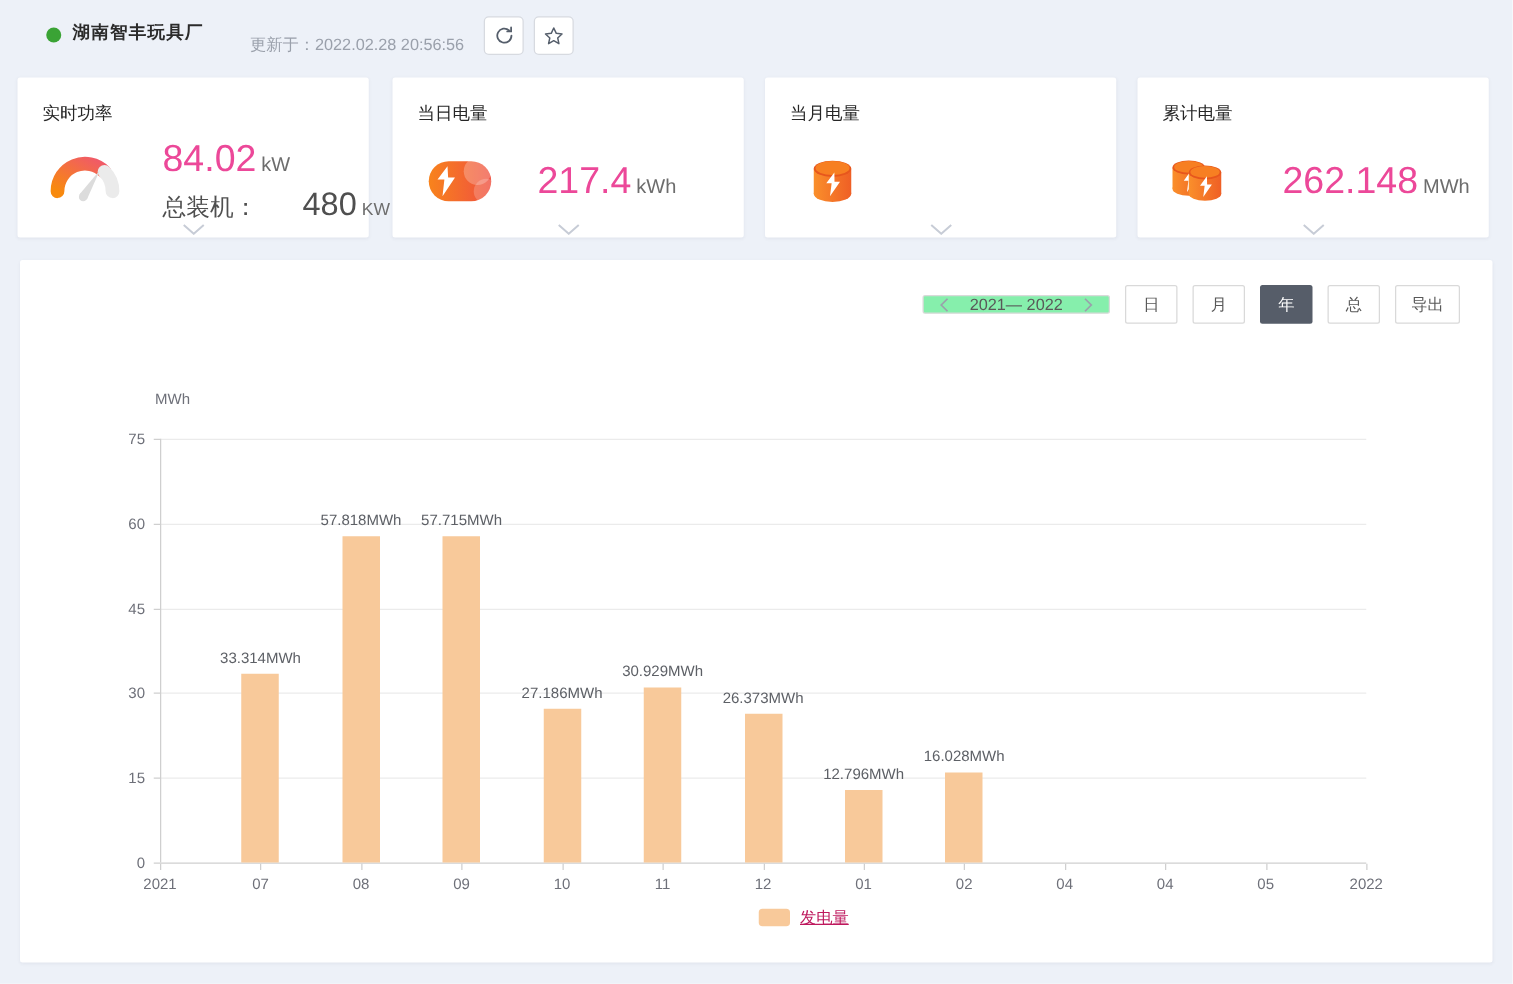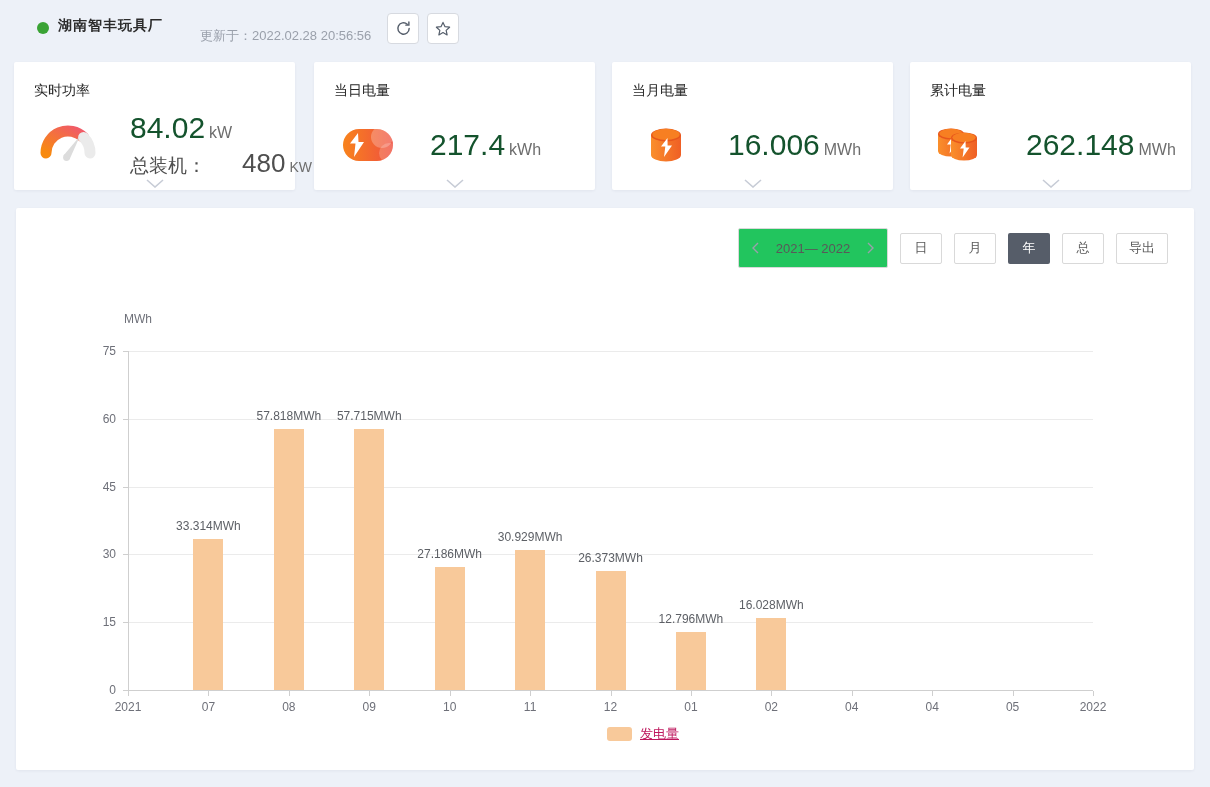--- a/index.html
+++ b/index.html
@@ -18,31 +18,31 @@
   .icon-btn { position:absolute; top:13px; width:32px; height:31px; background:#fff; border:1px solid #d7dae0;
     border-radius:4px; display:flex; align-items:center; justify-content:center; cursor:pointer; padding:0;}
   .icon-btn svg { display:block; }
   
   .card { position:absolute; top:62px; width:281px; height:128px; background:#fff; border-radius:2px;
     box-shadow:0 1px 3px rgba(30,40,70,0.06); }
   .card .c-title { position:absolute; left:20px; top:20px; font-size:14px; color:#262626; }
   .card .c-row { position:absolute; left:20px; top:50px; right:12px; height:66px; display:flex; align-items:center; }
   .card .c-icon { width:68px; display:flex; align-items:center; justify-content:center; flex:0 0 68px; }
   .card .c-text { margin-left:28px; color:#4f4f4f; line-height:1.15; white-space:nowrap; }
-  .big { font-size:30px; color:#14532d; }
+  .big { font-size:30px; color:#ec4899; }
   .unit { font-size:16px; color:#6d6d6d; margin-left:4px; }
   .sub-label { font-size:19px; color:#4f4f4f; }
   .mid { font-size:26px; color:#4f4f4f;margin-left:36px; }
   .unit2 { font-size:14px; color:#6d6d6d; margin-left:4px; }
   .caret { position:absolute; left:50%; bottom:2px; transform:translateX(-50%); cursor:pointer; line-height:0;}
   
   .panel { position:absolute; left:16px; top:208px; width:1178px; height:562px; background:#fff; border-radius:2px;
     box-shadow:0 1px 3px rgba(30,40,70,0.06); }
   .toolbar { position:absolute; top:20px; right:26px; display:flex; gap:12px; align-items:center; }
-  .range-box { width:150px; height:40px; border:1px solid #d9d9d9; border-radius:2px; background:#22c55e;
+  .range-box { width:150px; height:15px; border:1px solid #d9d9d9; border-radius:2px; background:#86efac;
     display:flex; align-items:center; justify-content:space-between; padding:0 10px; }
   .range-box .rng { font-size:13px; color:#595959; }
   .chev-btn { background:none; border:none; padding:0 2px; cursor:pointer; line-height:0; }
   .pbtn { min-width:42px; height:31px; background:#fff; border:1px solid #d9d9d9; border-radius:2px;
     font-size:13px; color:#595959; cursor:pointer; font-family:inherit; }
   .pbtn.selected { color:#fff; border:none; }
   .pbtn.export { min-width:52px; }
   
   .abs { position:absolute; }
   .gridline { height:1px; background:#ebebeb; }
@@ -157,23 +157,20 @@
               <stop offset="0" stop-color="#fa8f2b"></stop>
                 <stop offset="1" stop-color="#ef5f25"></stop>
             </linearGradient>
           </defs>
           <rect x="3" y="9" width="30" height="20" fill="url(#cg)"></rect>
           <ellipse cx="18" cy="29" rx="15" ry="6.5" fill="url(#cg)"></ellipse>
           <ellipse cx="18" cy="9" rx="15" ry="6.5" fill="#e7561d"></ellipse>
           <ellipse cx="18" cy="8.4" rx="13.6" ry="5.6" fill="#f77f22"></ellipse>
           <path d="M19.5 12 L13 20.5 L17.3 20.5 L16 31 L24 19.4 L19.6 19.4 Z" fill="#ffffff"></path>
         </svg>
-      </div>
-      <div class="c-text">
-        <span class="big">16.006</span><span class="unit">MWh</span>
       </div>
     </div>
     <span class="caret">
       <svg width="18" height="9" viewBox="0 0 18 9" fill="none" stroke="#c7ccd6" stroke-width="1.6">
           <polyline points="1,1 9,8 17,1"></polyline>
         </svg>
     </span>
   </div>
 
   <div class="card" style="left:910px;">

